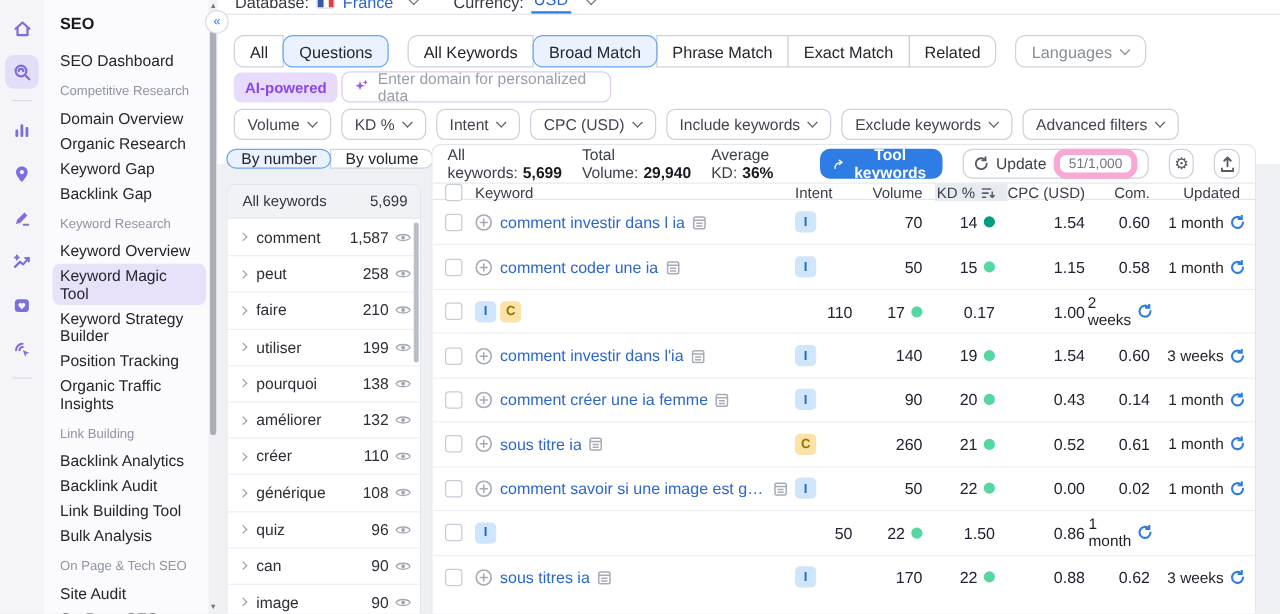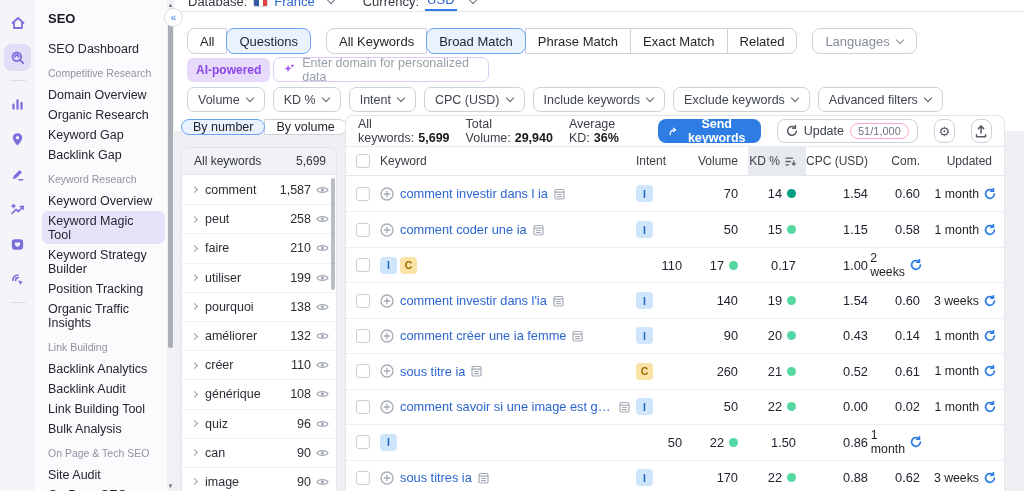--- a/index.html
+++ b/index.html
@@ -62,24 +62,24 @@
   .g-name{margin-left:8px;flex:1;}
   .g-count{margin-right:5px;}
   .eye{color:#a3a8b2;display:flex;cursor:pointer;}
   #groups-thumb{position:absolute;right:1px;top:30px;width:4px;height:112px;background:#b9bec7;border-radius:2px;}
   
   #table-card{position:absolute;top:115px;left:171px;right:19px;bottom:0;background:#fff;border:1px solid #e2e5ea;border-bottom:none;border-radius:8px 8px 0 0;display:flex;flex-direction:column;overflow:hidden;}
   #toolbar{height:30px;display:flex;align-items:center;padding:0 12px;gap:16px;font-size:12.5px;color:#3c4049;flex:0 0 auto;}
   .stat b{color:#17191e;margin-left:4px;}
   #send-btn{margin-left:auto;height:24px;background:var(--accent);color:#fff;border:none;border-radius:8px;font-size:12.5px;font-weight:bold;display:flex;align-items:center;gap:6px;padding:0 11px;cursor:pointer;font-family:inherit;}
   .tb-btn{height:24px;border:1px solid #ccd2da;border-radius:8px;background:#fff;display:flex;align-items:center;gap:6px;padding:0 8px;cursor:pointer;font-family:inherit;font-size:12.5px;color:#3c414a;}
-  .quota-pill{border:1px solid #f9a8d4;border-radius:10px;padding:1px 7px;font-size:11px;color:#6f7580;}
+  .quota-pill{border:5px solid #f9a8d4;border-radius:10px;padding:1px 7px;font-size:11px;color:#6f7580;}
   .icon-btn{width:28px;justify-content:center;padding:0;}
   .grid-cols{display:grid;grid-template-columns:34px minmax(0,1fr) 56px 56px 58px 72px 52px 74px;}
-  #thead{height:30px;border-top:1px solid #e8eaee;border-bottom:1px solid #e3e6ea;font-size:12px;color:#3a3e47;flex:0 0 auto;align-items:stretch;}
+  #thead{height:14px;border-top:1px solid #e8eaee;border-bottom:1px solid #e3e6ea;font-size:12px;color:#3a3e47;flex:0 0 auto;align-items:stretch;}
   #thead>div{display:flex;align-items:center;}
   .th-right{justify-content:flex-end;padding-right:10px;}
   .th-kd{background:#e7eaef;justify-content:flex-end;padding-right:10px;gap:5px;}
   .th-check{justify-content:center;}
   #tbody{flex:1;overflow:hidden;}
   .trow{height:35.45px;align-items:center;border-top:1px solid #edeff2;cursor:pointer;}
   .trow:first-child{border-top:none;}
   .cell-check{display:flex;justify-content:center;}
   .checkbox{width:14px;height:14px;border:1px solid #c7cdd6;border-radius:3px;background:#fff;cursor:pointer;}
   .cell-kw{display:flex;align-items:center;gap:6px;min-width:0;padding-right:6px;}
@@ -407,21 +407,21 @@
   <div id="table-card">
     <div id="toolbar">
       <span class="stat"><span>All keywords:</span><b>5,699</b></span>
       <span class="stat"><span>Total Volume:</span><b>29,940</b></span>
       <span class="stat"><span>Average KD:</span><b>36%</b></span>
       <button id="send-btn">
         <svg width="12" height="11" viewBox="0 0 12 11" fill="none" stroke="#fff" stroke-width="1.6" stroke-linecap="round" stroke-linejoin="round">
             <path d="M1.5 10C1.5 5 4.5 3.2 9 3.2"></path>
             <path d="M6.2 0.8 9.2 3.2 6.2 5.6"></path>
           </svg>
-        <span>Send keywords</span>
+        <span>Tool keywords</span>
       </button>
       <button class="tb-btn">
         <svg width="12" height="12" viewBox="0 0 12 12" fill="none" stroke="#565b64" stroke-width="1.5" stroke-linecap="round">
             <path d="M10.4 6A4.4 4.4 0 1 1 9 2.7"></path>
             <path d="M9.4 0.6v2.6H6.8"></path>
           </svg>
         <span>Update</span>
         <span class="quota-pill">51/1,000</span>
       </button>
       <button class="tb-btn icon-btn">

